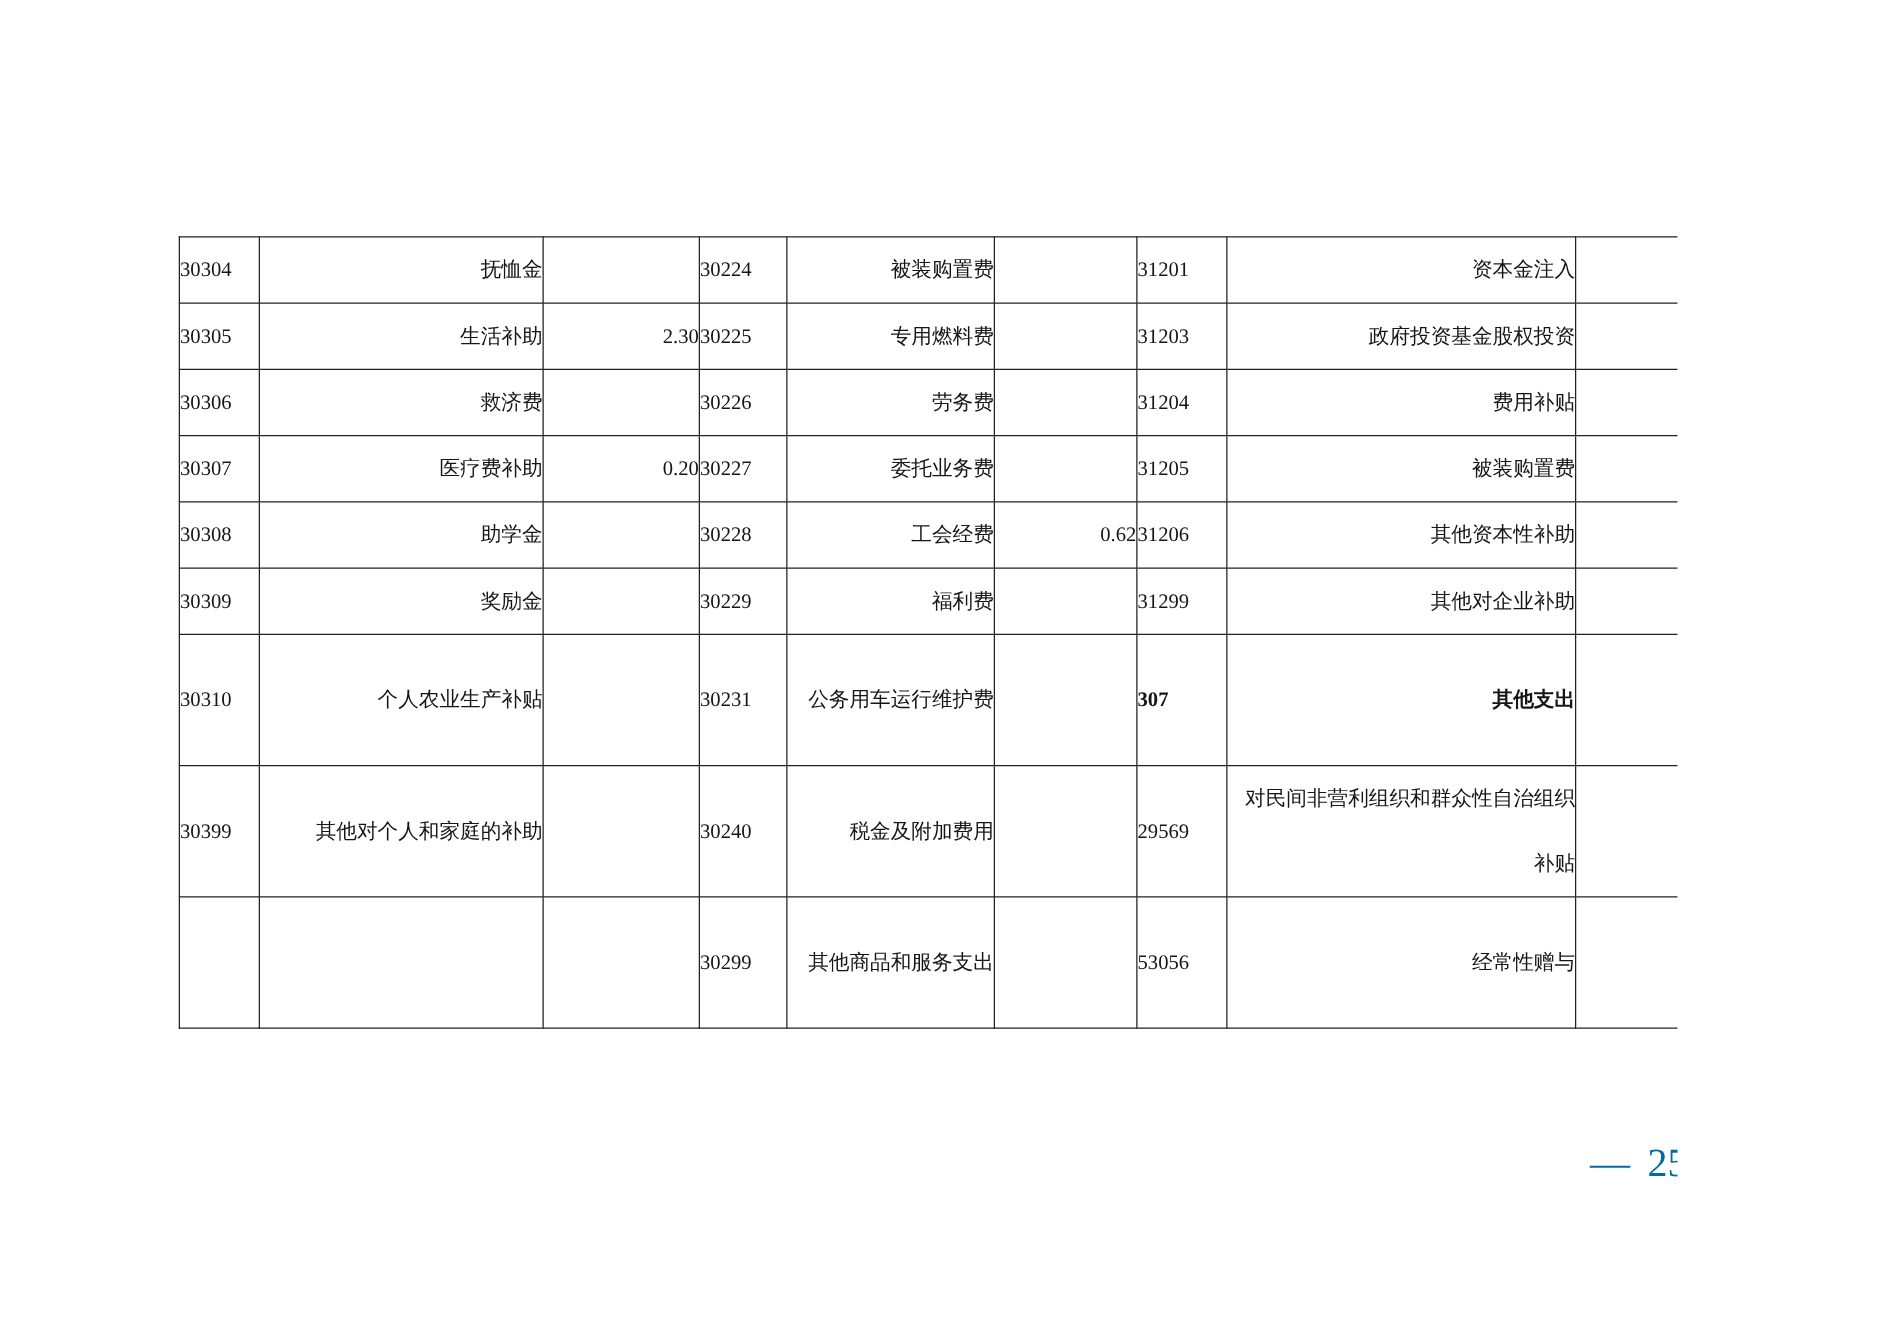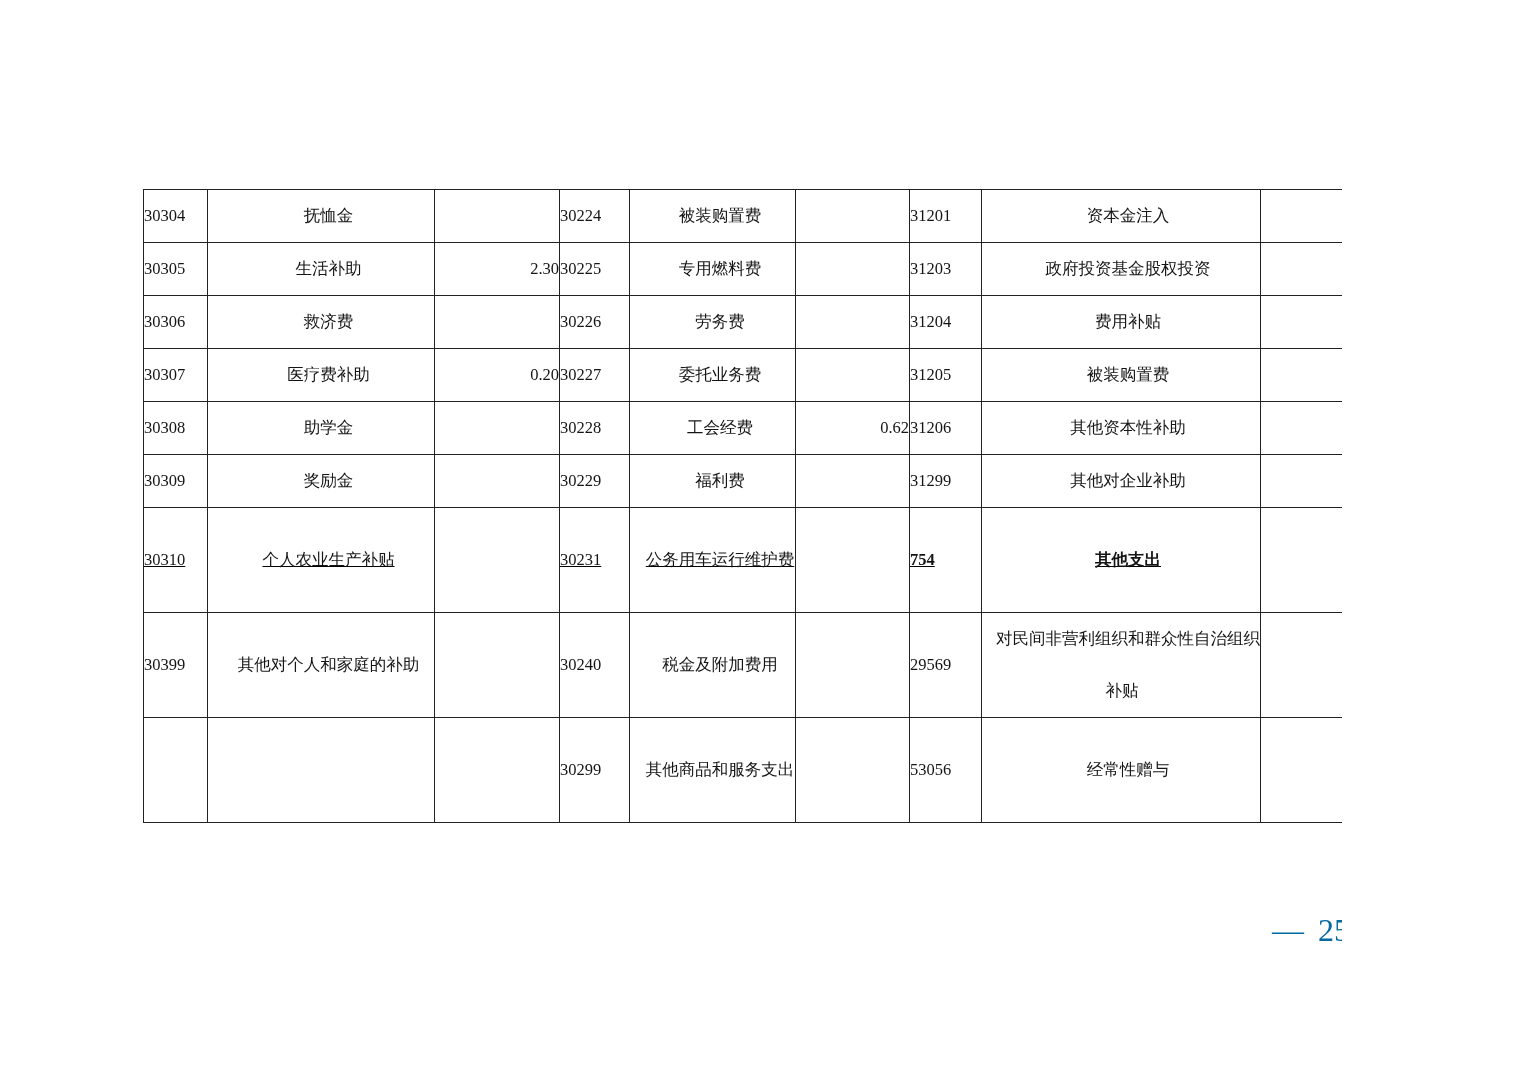--- a/index.html
+++ b/index.html
@@ -32,21 +32,21 @@
     line-height: 52px;
     color: #151515;
     overflow: hidden;
     word-break: break-all;
   }
   td.code-cell {
     text-align: left;
     padding-left: 4px;
   }
   td.name-cell {
-    text-align: center;
+    text-align: right;
     padding-left: 4px;
     text-indent: 15px;
   }
   td.name-cell.right-group {
     padding-left: 2px;
     text-indent: 12px;
   }
   td.amount-cell {
     text-align: right;
     padding-right: 2px;
@@ -145,28 +145,28 @@
           <td class="code-cell">30309</td>
           <td class="name-cell">奖励金</td>
           <td class="amount-cell"></td>
           <td class="code-cell">30229</td>
           <td class="name-cell">福利费</td>
           <td class="amount-cell"></td>
           <td class="code-cell">31299</td>
           <td class="name-cell right-group">其他对企业补助</td>
           <td class="amount-cell"></td>
         </tr>
-        <tr style="height: 105px; text-decoration: underline;">
+        <tr style="height: 105px;">
           <td class="code-cell">30310</td>
           <td class="name-cell">个人农业生产补贴</td>
           <td class="amount-cell"></td>
           <td class="code-cell">30231</td>
           <td class="name-cell">公务用车运行维护费</td>
           <td class="amount-cell"></td>
-          <td class="code-cell bold">754</td>
+          <td class="code-cell bold">307</td>
           <td class="name-cell right-group bold noindent">其他支出</td>
           <td class="amount-cell"></td>
         </tr>
         <tr style="height: 103px;">
           <td class="code-cell">30399</td>
           <td class="name-cell">其他对个人和家庭的补助</td>
           <td class="amount-cell"></td>
           <td class="code-cell">30240</td>
           <td class="name-cell">税金及附加费用</td>
           <td class="amount-cell"></td>

